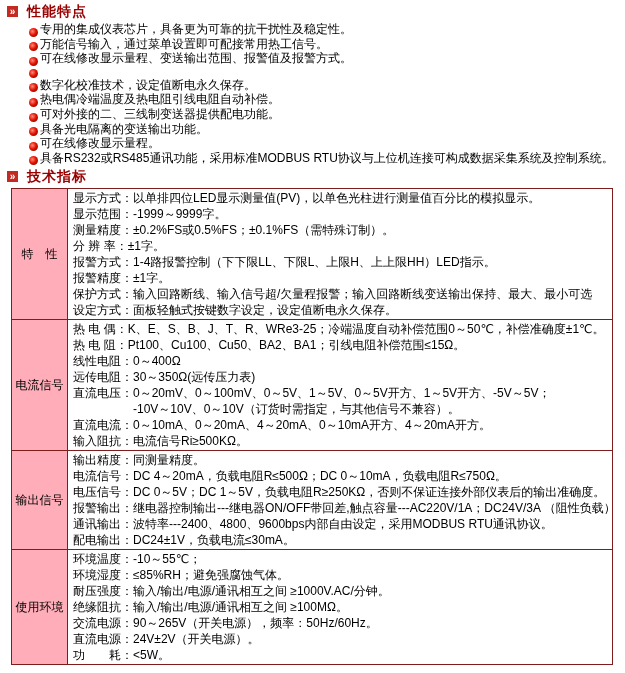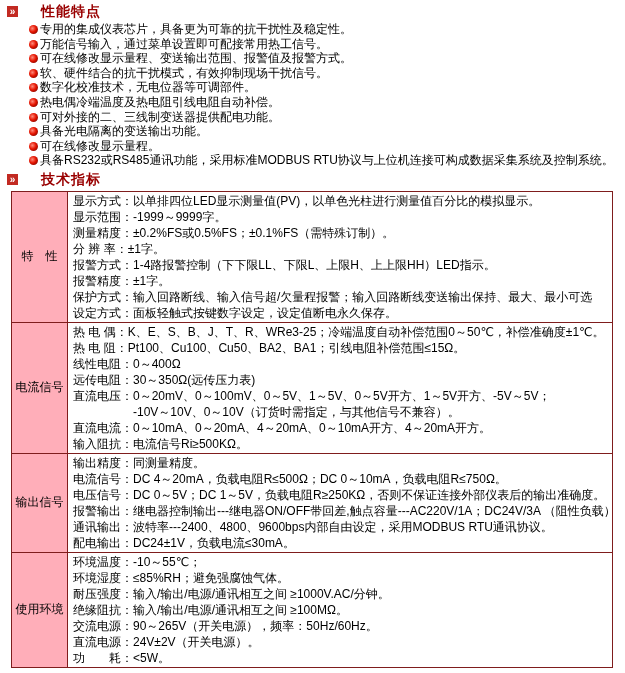--- a/index.html
+++ b/index.html
@@ -11,26 +11,26 @@
     font-size:12px; color:#000;
     background:#fff;
   }
   .section-header { display:flex; align-items:center; padding:4px 0 1px 7px; }
   .marker-icon {
     width:11px; height:11px; flex:none;
     background:#C22A22; color:#fff;
     font-size:10px; line-height:11px; text-align:center; font-weight:bold;
   }
   .section-title {
-    margin-left:23px;
+    margin-left:9px;
     color:#990000; font-weight:bold; font-size:14px; line-height:15px;
     letter-spacing:1px;
   }
   .features-list { margin:2px 0 0 29px; }
-  .feature-item { display:flex; align-items:flex-start; line-height:14.6px; white-space:nowrap; }
+  .feature-item { display:flex; align-items:flex-end; line-height:14.6px; white-space:nowrap; }
   .bullet-icon {
     width:9px; height:9px; border-radius:50%; flex:none;
     background:radial-gradient(circle at 38% 38%, #ff8a7a 0%, #e51400 45%, #5a0000 100%);
     margin:3px 2px 0 0;
   }
   table.specs {
     border-collapse:collapse; table-layout:fixed;
     margin:3px 0 0 11px; width:602px;
     background:#fff;
   }
@@ -62,25 +62,24 @@
     <div class="feature-item">
         <span class="bullet-icon"></span>
         <span>万能信号输入，通过菜单设置即可配接常用热工信号。</span>
       </div>
     <div class="feature-item">
         <span class="bullet-icon"></span>
         <span>可在线修改显示量程、变送输出范围、报警值及报警方式。</span>
       </div>
     <div class="feature-item">
         <span class="bullet-icon"></span>
-        <span>软、硬件结合的抗干扰模式，有效抑制现场干扰信号。</span>
       </div>
     <div class="feature-item">
         <span class="bullet-icon"></span>
-        <span>数字化校准技术，无电位器等可调部件。</span>
+        <span>数字化校准技术，设定值断电永久保存。</span>
       </div>
     <div class="feature-item">
         <span class="bullet-icon"></span>
         <span>热电偶冷端温度及热电阻引线电阻自动补偿。</span>
       </div>
     <div class="feature-item">
         <span class="bullet-icon"></span>
         <span>可对外接的二、三线制变送器提供配电功能。</span>
       </div>
     <div class="feature-item">

